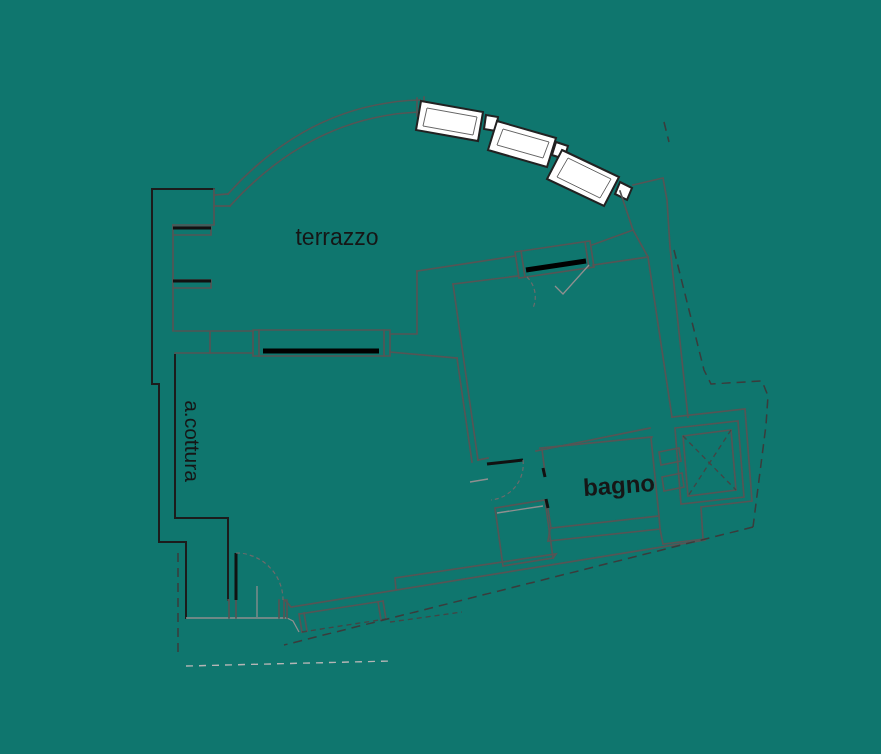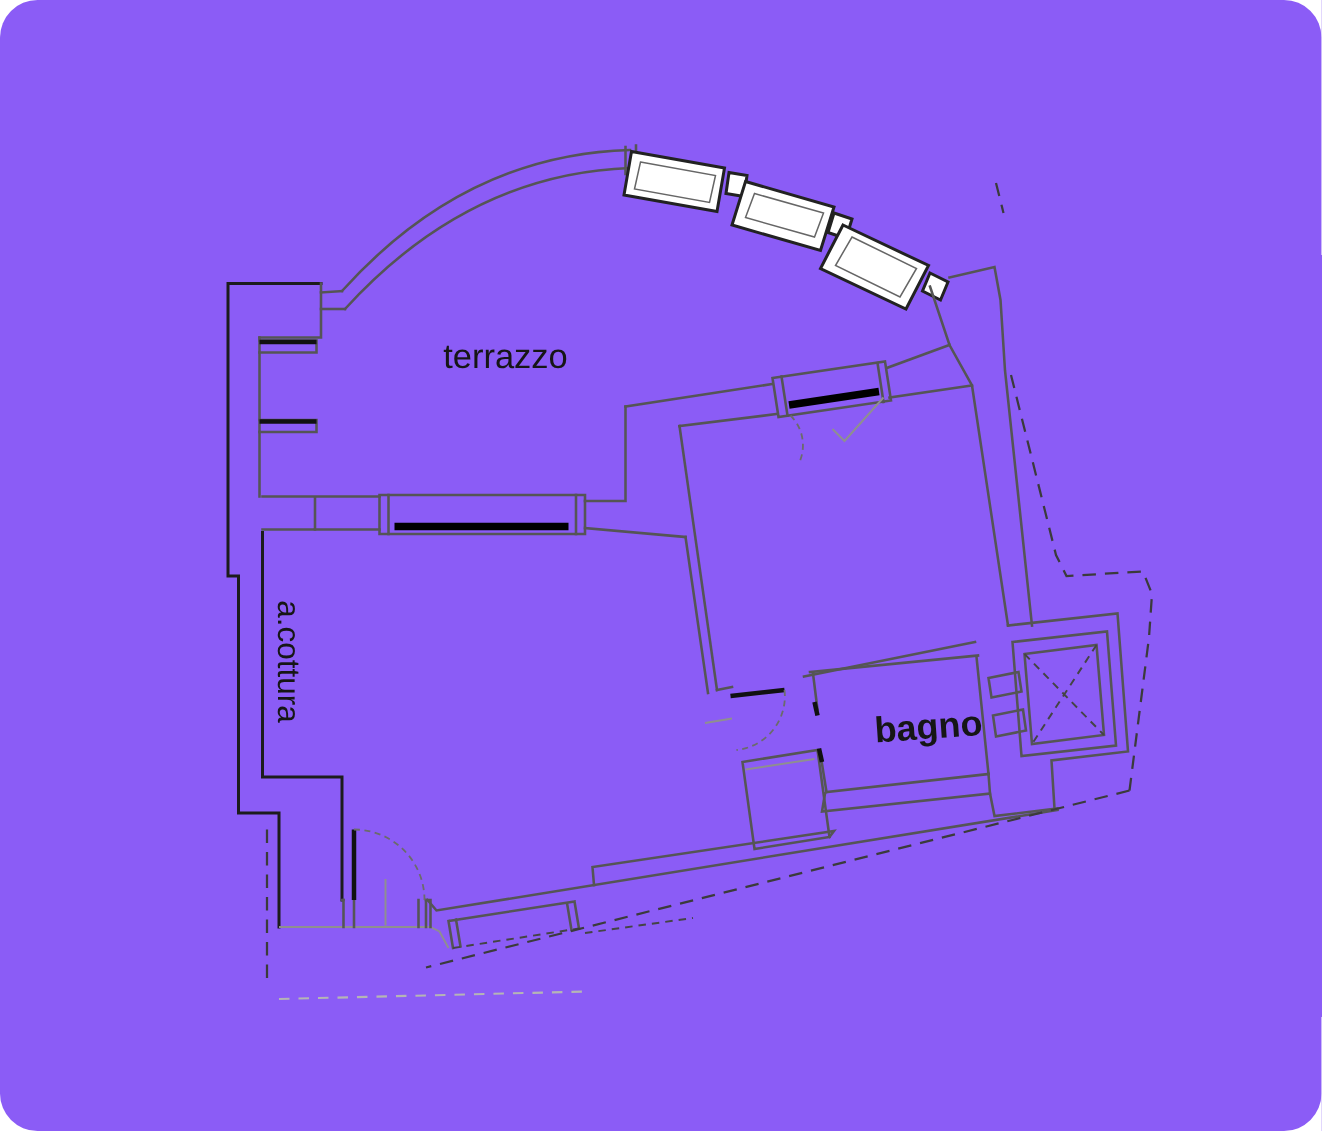--- a/index.html
+++ b/index.html
@@ -1,22 +1,21 @@
 <!DOCTYPE html>
 <html><head>
 <meta charset="utf-8">
 <style>
   html,body{margin:0;padding:0;background:#ffffff;}
   .canvas{
     position:relative;
     width:881px;height:754px;
-    background:#8b5cf6;
+    background:#0f766e;
     overflow:hidden;
     font-family:"Liberation Sans", sans-serif;
-    border-radius:25px;
   }
   svg{position:absolute;left:0;top:0;}
   .wall{stroke:#555;stroke-width:1.7;fill:none;stroke-linecap:square;}
   .wall-dark{stroke:#1c1c1c;stroke-width:2;fill:none;stroke-linecap:square;}
   .wall-faint{stroke:#8f8f8f;stroke-width:1.3;fill:none;}
   .thick{stroke:#000;stroke-width:5;fill:none;}
   .thickline{stroke:#111;stroke-width:3;fill:none;}
   .dashed{stroke:#3b3b3b;stroke-width:1.5;fill:none;stroke-dasharray:9 6;}
   .dashed-lt{stroke:#b5b5b5;stroke-width:1.4;fill:none;stroke-dasharray:7 6;}
   .dashed-sm{stroke:#444;stroke-width:1.3;fill:none;stroke-dasharray:5 4;}

